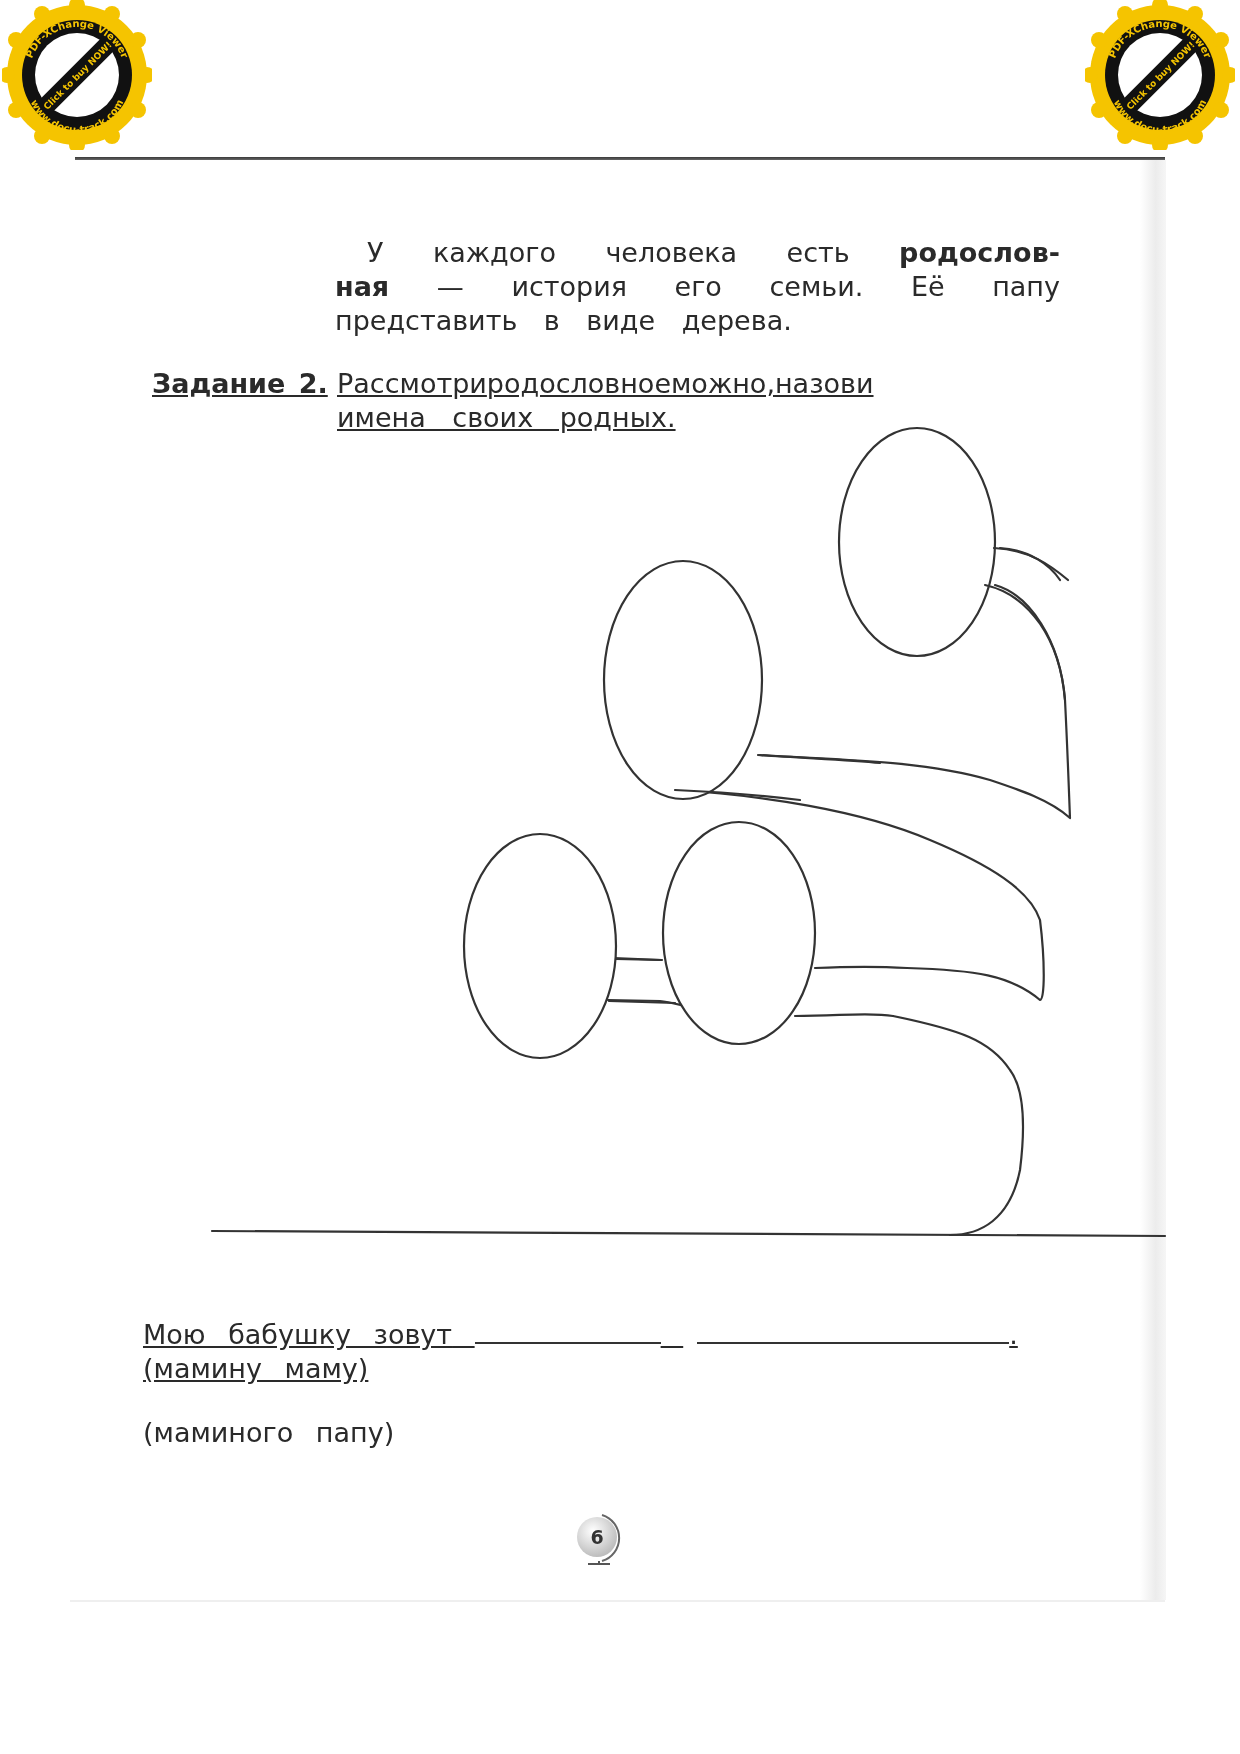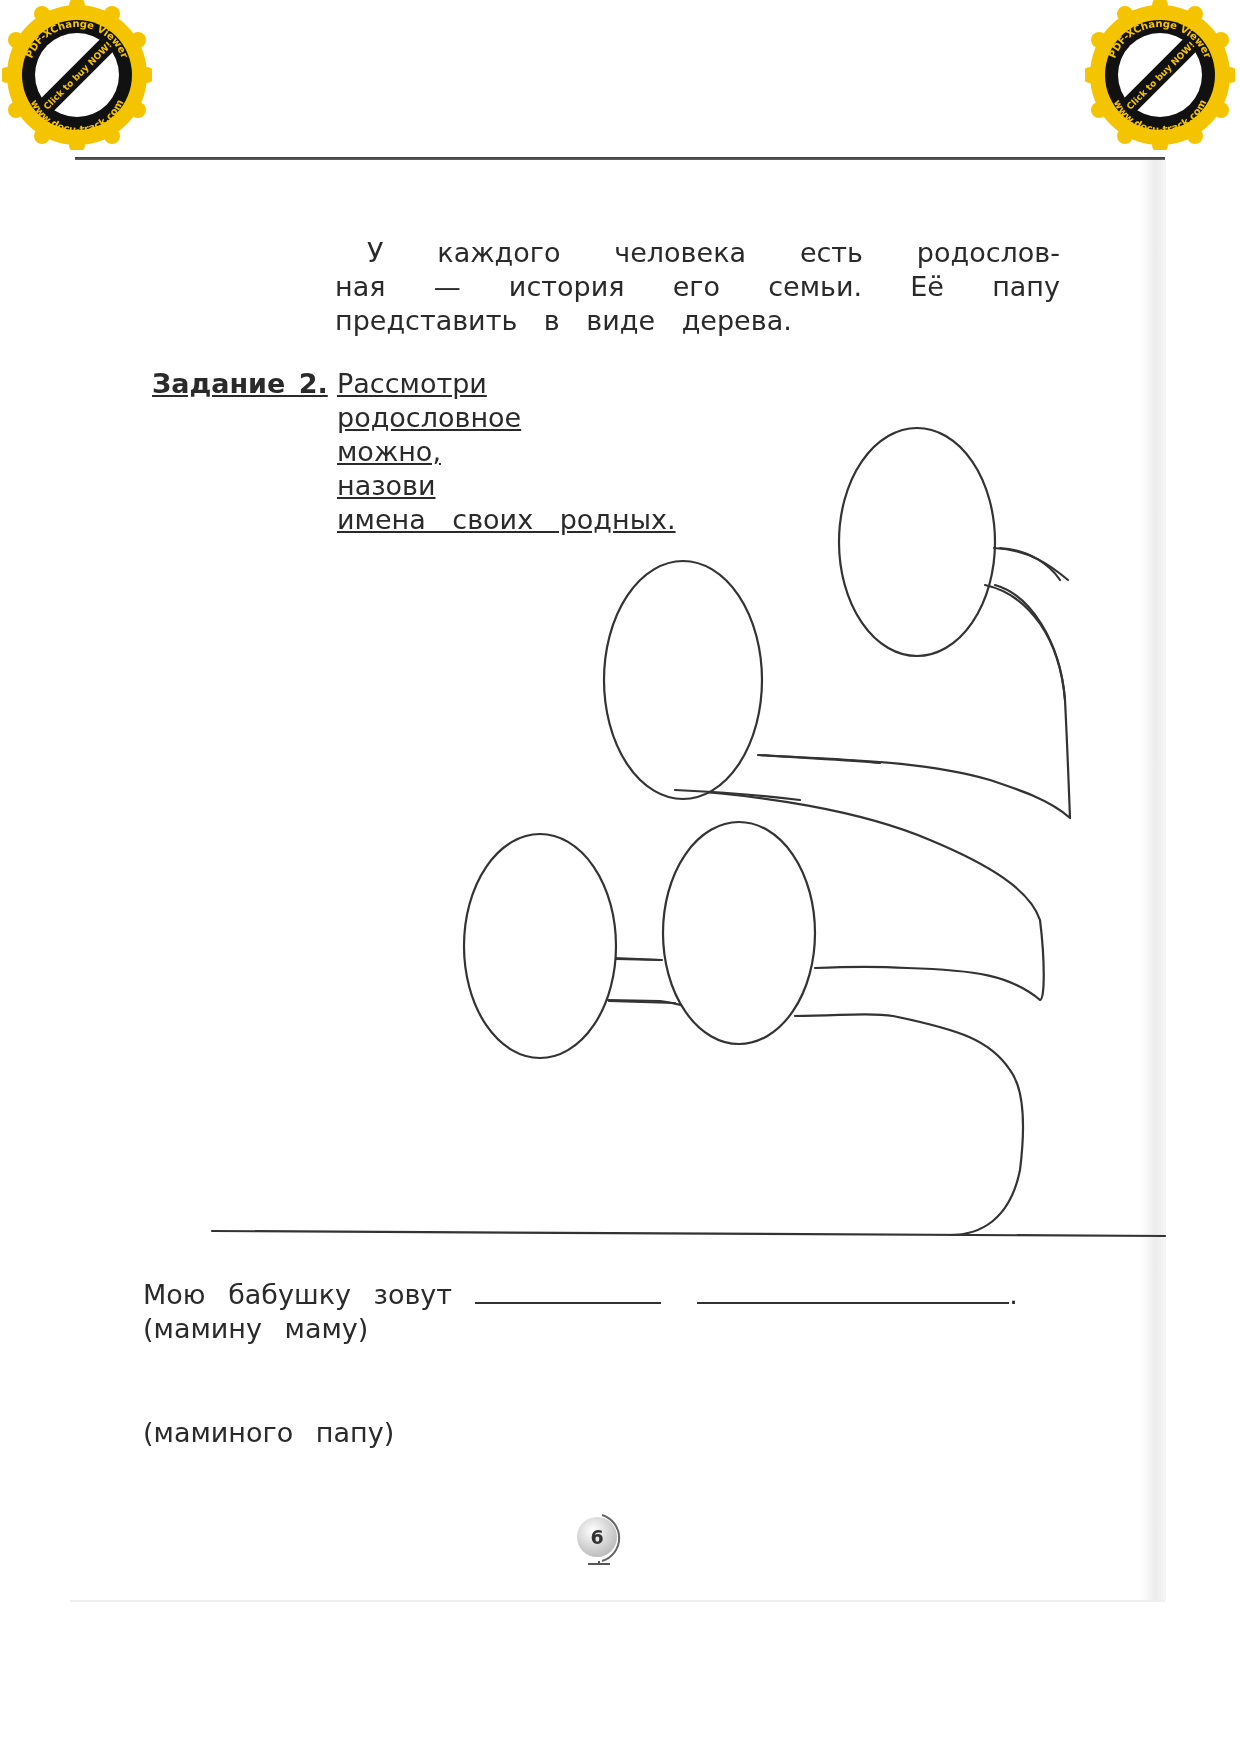--- a/index.html
+++ b/index.html
@@ -25,22 +25,22 @@
     .badge.left { left: 2px; top: 0px; }
     .badge.right { left: 1085px; top: 0px; }
     .text-block { position: absolute; font-size: 27px; line-height: 34px; word-spacing: 18px; }
     .intro { left: 335px; top: 236px; width: 725px; }
     .intro .line { display: flex; justify-content: space-between; }
     .intro .first { padding-left: 32px; }
     .task { left: 152px; top: 367px; width: 910px; }
     .task .row { display: flex; text-decoration: underline; }
     .task .label { font-weight: bold; width: 185px; flex: none; word-spacing: 4px; }
     .task .body { flex: 1; }
-    .task .body .line { display: flex; justify-content: flex-start; flex-direction: column; }
-    .b { font-weight: normal; }
+    .task .body .line { display: flex; justify-content: flex-start; }
+    .b { font-weight: bold; }
     .tree { position: absolute; left: 0; top: 0; }
     .fill-line {
       position: absolute; font-size: 27px; line-height: 34px; left: 143px;
     }
     .blank {
       display: inline-block; border-bottom: 2px solid #333; height: 26px; vertical-align: baseline;
     }
     .page-num {
       position: absolute; left: 572px; top: 1512px; width: 56px; height: 56px;
     }
@@ -178,21 +178,21 @@
   <path d="M 994 548 C 1030 550, 1050 565, 1068 580"></path>
   <path d="M 985 585 C 1030 595, 1060 640, 1065 700"></path>
   <path d="M 760 755 C 800 758, 850 760, 880 763"></path>
   <path d="M 675 790 C 720 792, 760 795, 800 800"></path>
   <path d="M 815 968 C 860 966, 890 967, 907 968"></path>
   <path d="M 795 1016 C 840 1016, 870 1012, 893 1016"></path>
   <path d="M 616 959 L 660 960"></path>
   <path d="M 609 1001 L 675 1003"></path>
 </svg>
 
-<div class="fill-line" style="top:1276px;">
+<div class="fill-line" style="top:1316px;text-decoration:underline;">
   <div style="word-spacing:14px;">
     <span>Мою бабушку зовут</span>
     <span class="blank" style="width:186px;"></span>
     <span class="blank" style="width:312px;margin-left:14px;"></span><span>.</span>
   </div>
   <div style="word-spacing:14px;">(мамину маму)</div>
 </div>
 
 <div class="fill-line" style="top:1416px;">
   <div style="word-spacing:14px;">(маминого папу)</div>

